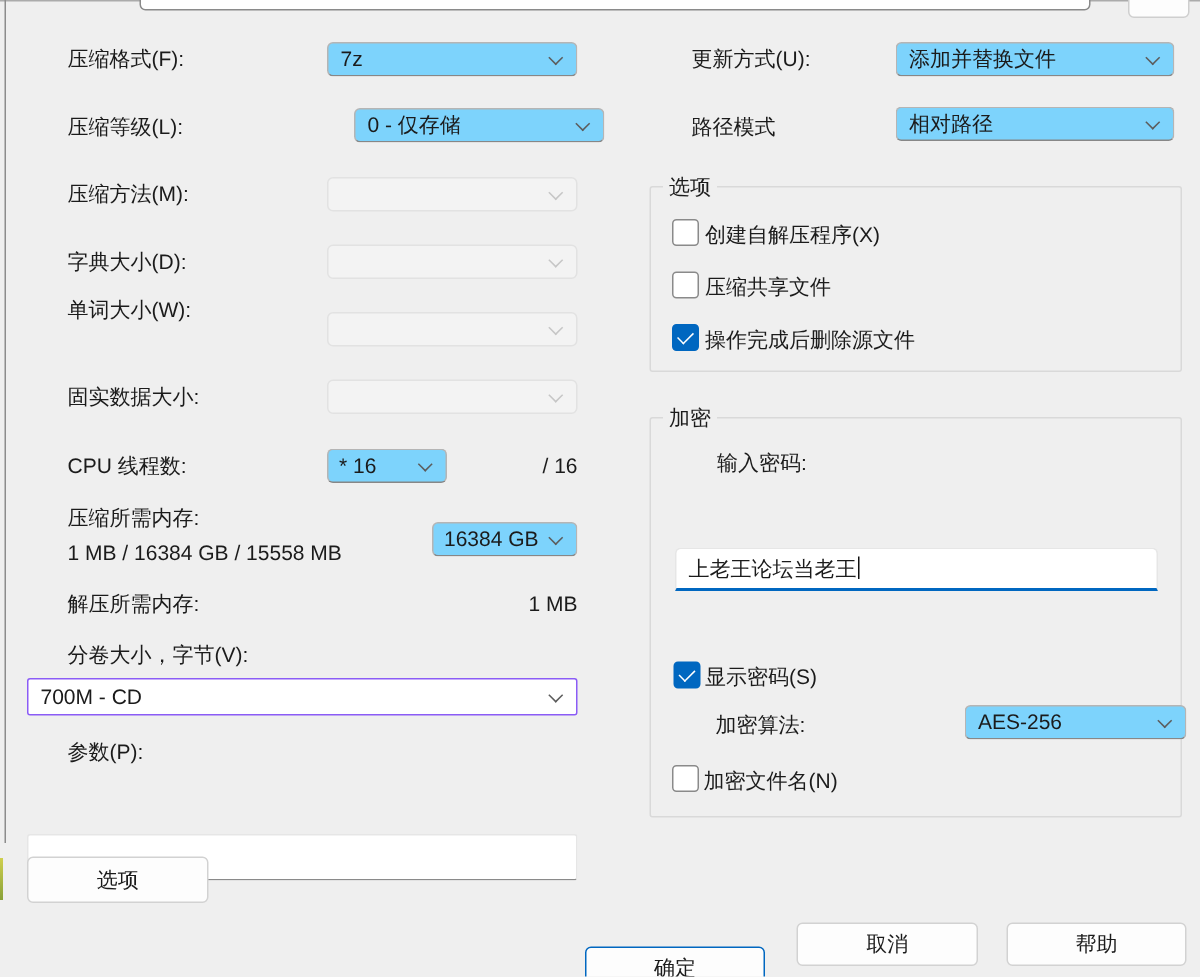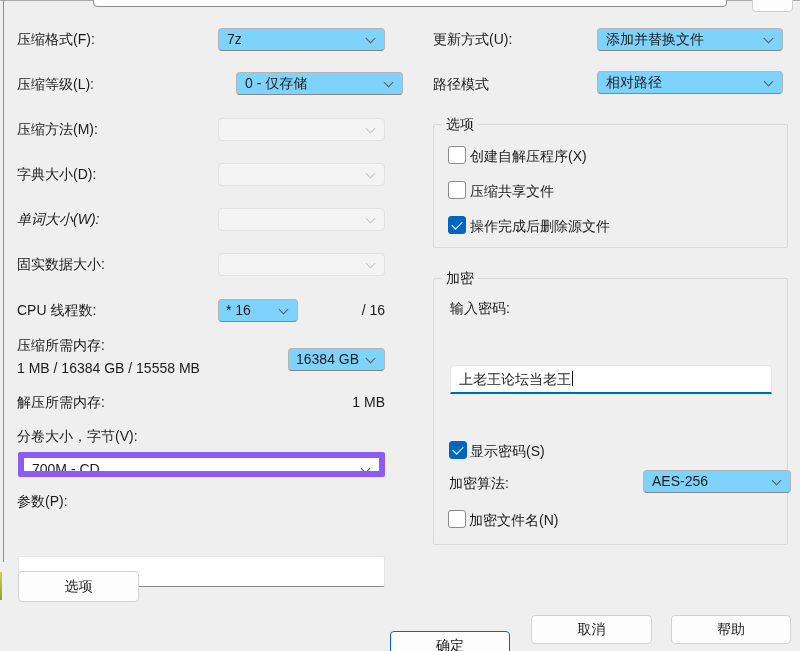--- a/index.html
+++ b/index.html
@@ -5,41 +5,41 @@
   * { margin:0; padding:0; box-sizing:border-box; }
   html,body { width:800px; height:651px; overflow:hidden; }
   body {
     position:relative;
     background:#efefef;
     font-family:"Liberation Sans","DejaVu Sans",sans-serif;
     font-size:14px;
     color:#1b1b1b;
   }
   .abs { position:absolute; }
-  .lbl { position:absolute; line-height:16px; white-space:nowrap; }
+  .lbl { position:absolute; line-height:16px; white-space:nowrap;margin-left:28px; }
   .rtxt { position:absolute; line-height:16px; text-align:right; white-space:nowrap; }
 
   .sel {
     position:absolute; height:23px; background:#7dd3fc;
     border:1px solid #b5b5b5; border-bottom-color:#878787;
     border-radius:4px; line-height:21px; padding:0 24px 0 8px;
     white-space:nowrap; overflow:hidden; cursor:default;
   }
   .sel .chev {
     position:absolute; right:10px; top:6px; width:7px; height:7px;
     border-right:1.5px solid #5c5c5c; border-bottom:1.5px solid #5c5c5c;
     transform:rotate(45deg);
   }
   .sel.disabled { background:#f3f3f3; border-color:#e2e2e2; border-bottom-color:#e2e2e2; }
   .sel.disabled .chev { border-color:#c6c6c6; }
   .sel.slim { padding:0 18px 0 7px; }
 
   .combo {
     position:absolute; height:25px; background:#fff;
-    border:6px solid #8b5cf6; border-radius:2px;
+    border:1px solid #8b5cf6; border-radius:2px;
     line-height:23px; padding:0 24px 0 8px; white-space:nowrap; overflow:hidden;
   }
   .combo .chev {
     position:absolute; right:10px; top:7px; width:7px; height:7px;
     border-right:1.5px solid #5c5c5c; border-bottom:1.5px solid #5c5c5c;
     transform:rotate(45deg);
   }
 
   .tin {
     position:absolute; background:#fff;
@@ -86,21 +86,21 @@
 <div class="vline" style="left:3px; top:0; height:562px;"></div>
 <div class="sliver" style="left:0; top:572px; width:2px; height:28px;"></div>
 
 <div class="abs" style="left:93px; top:-21px; width:634px; height:28px; background:#fff; border:1px solid #8a8a8a; border-radius:4px;"></div>
 <div class="abs" style="left:752px; top:-18px; width:41px; height:30px; background:#fdfdfd; border:1px solid #cfcfcf; border-radius:4px;"></div>
 
 <div class="lbl" style="left:17px; top:31px;">压缩格式(F):</div>
 <div class="lbl" style="left:17px; top:76px;">压缩等级(L):</div>
 <div class="lbl" style="left:17px; top:121px;">压缩方法(M):</div>
 <div class="lbl" style="left:17px; top:166px;">字典大小(D):</div>
-<div class="lbl" style="left:17px; top:211px;font-style:italic;">单词大小(W):</div>
+<div class="lbl" style="left:17px; top:198px;">单词大小(W):</div>
 <div class="lbl" style="left:17px; top:256px;">固实数据大小:</div>
 <div class="lbl" style="left:17px; top:302px;">CPU 线程数:</div>
 <div class="lbl" style="left:17px; top:337px;">压缩所需内存:</div>
 <div class="lbl" style="left:17px; top:360px;">1 MB / 16384 GB / 15558 MB</div>
 <div class="lbl" style="left:17px; top:394px;">解压所需内存:</div>
 <div class="lbl" style="left:17px; top:428px;">分卷大小，字节(V):</div>
 <div class="lbl" style="left:17px; top:493px;">参数(P):</div>
 
 <div class="sel" style="left:218px; top:28px; width:167px;">
   <span>7z</span>

